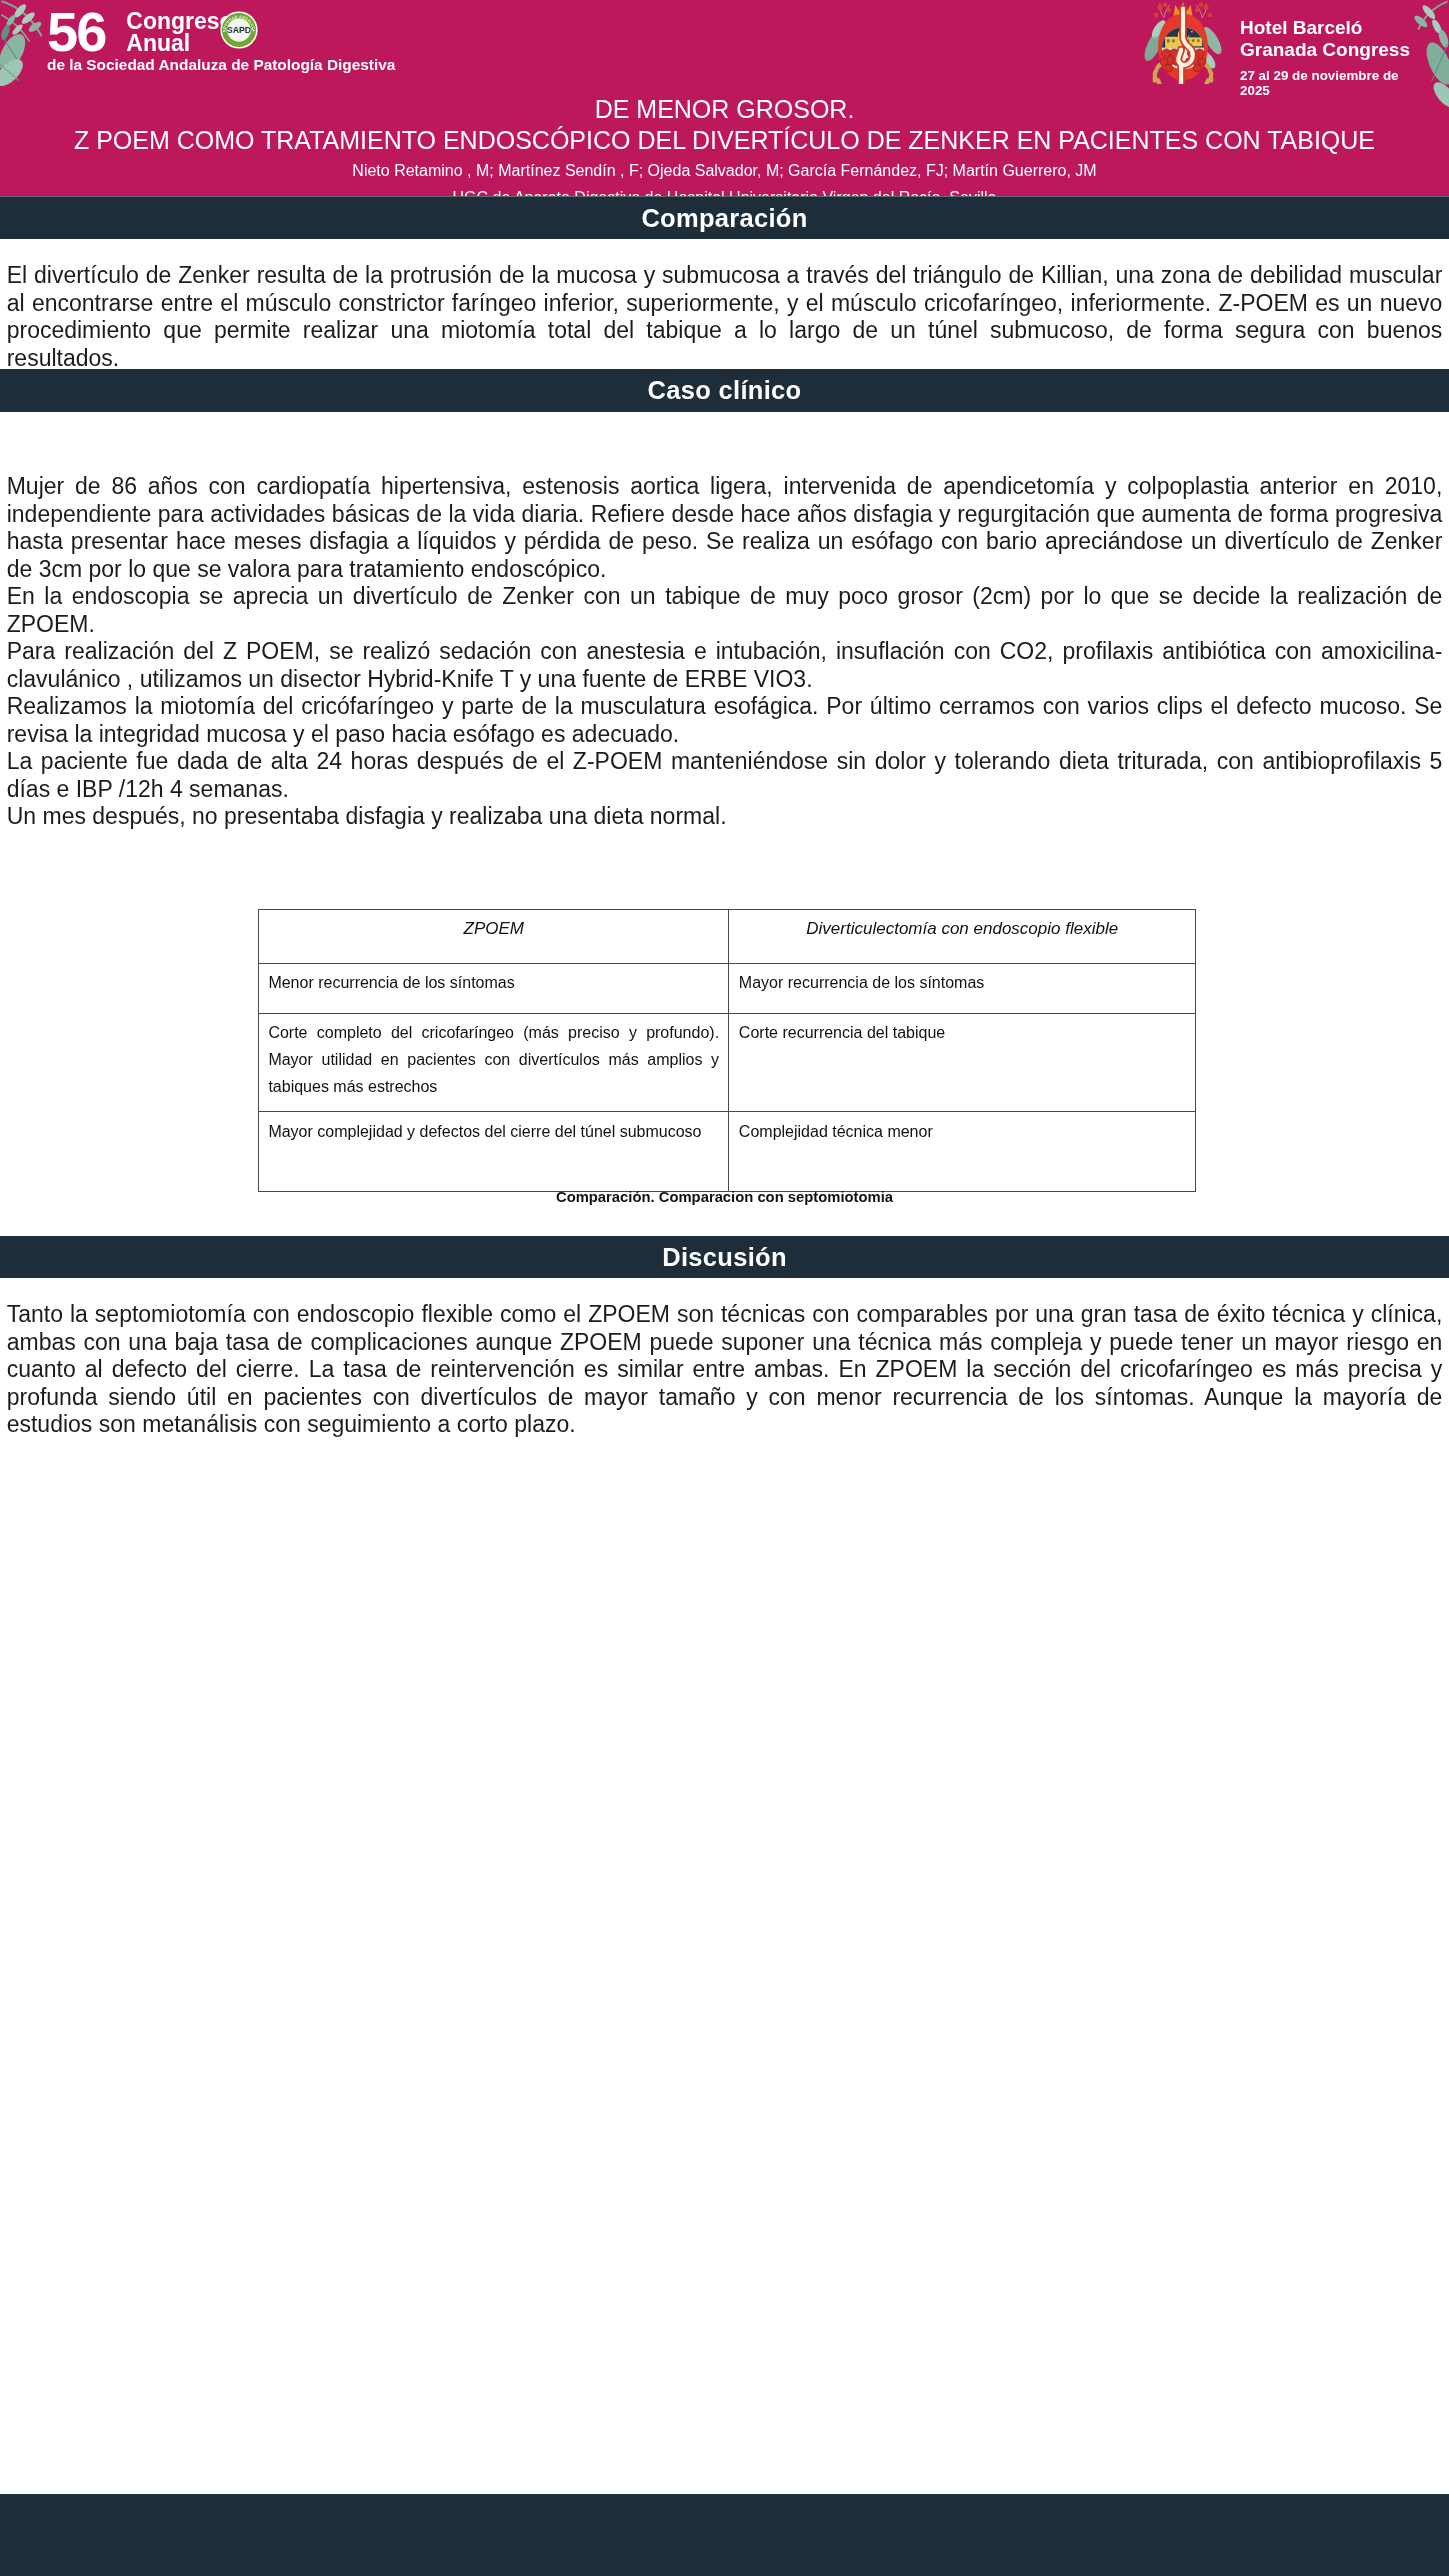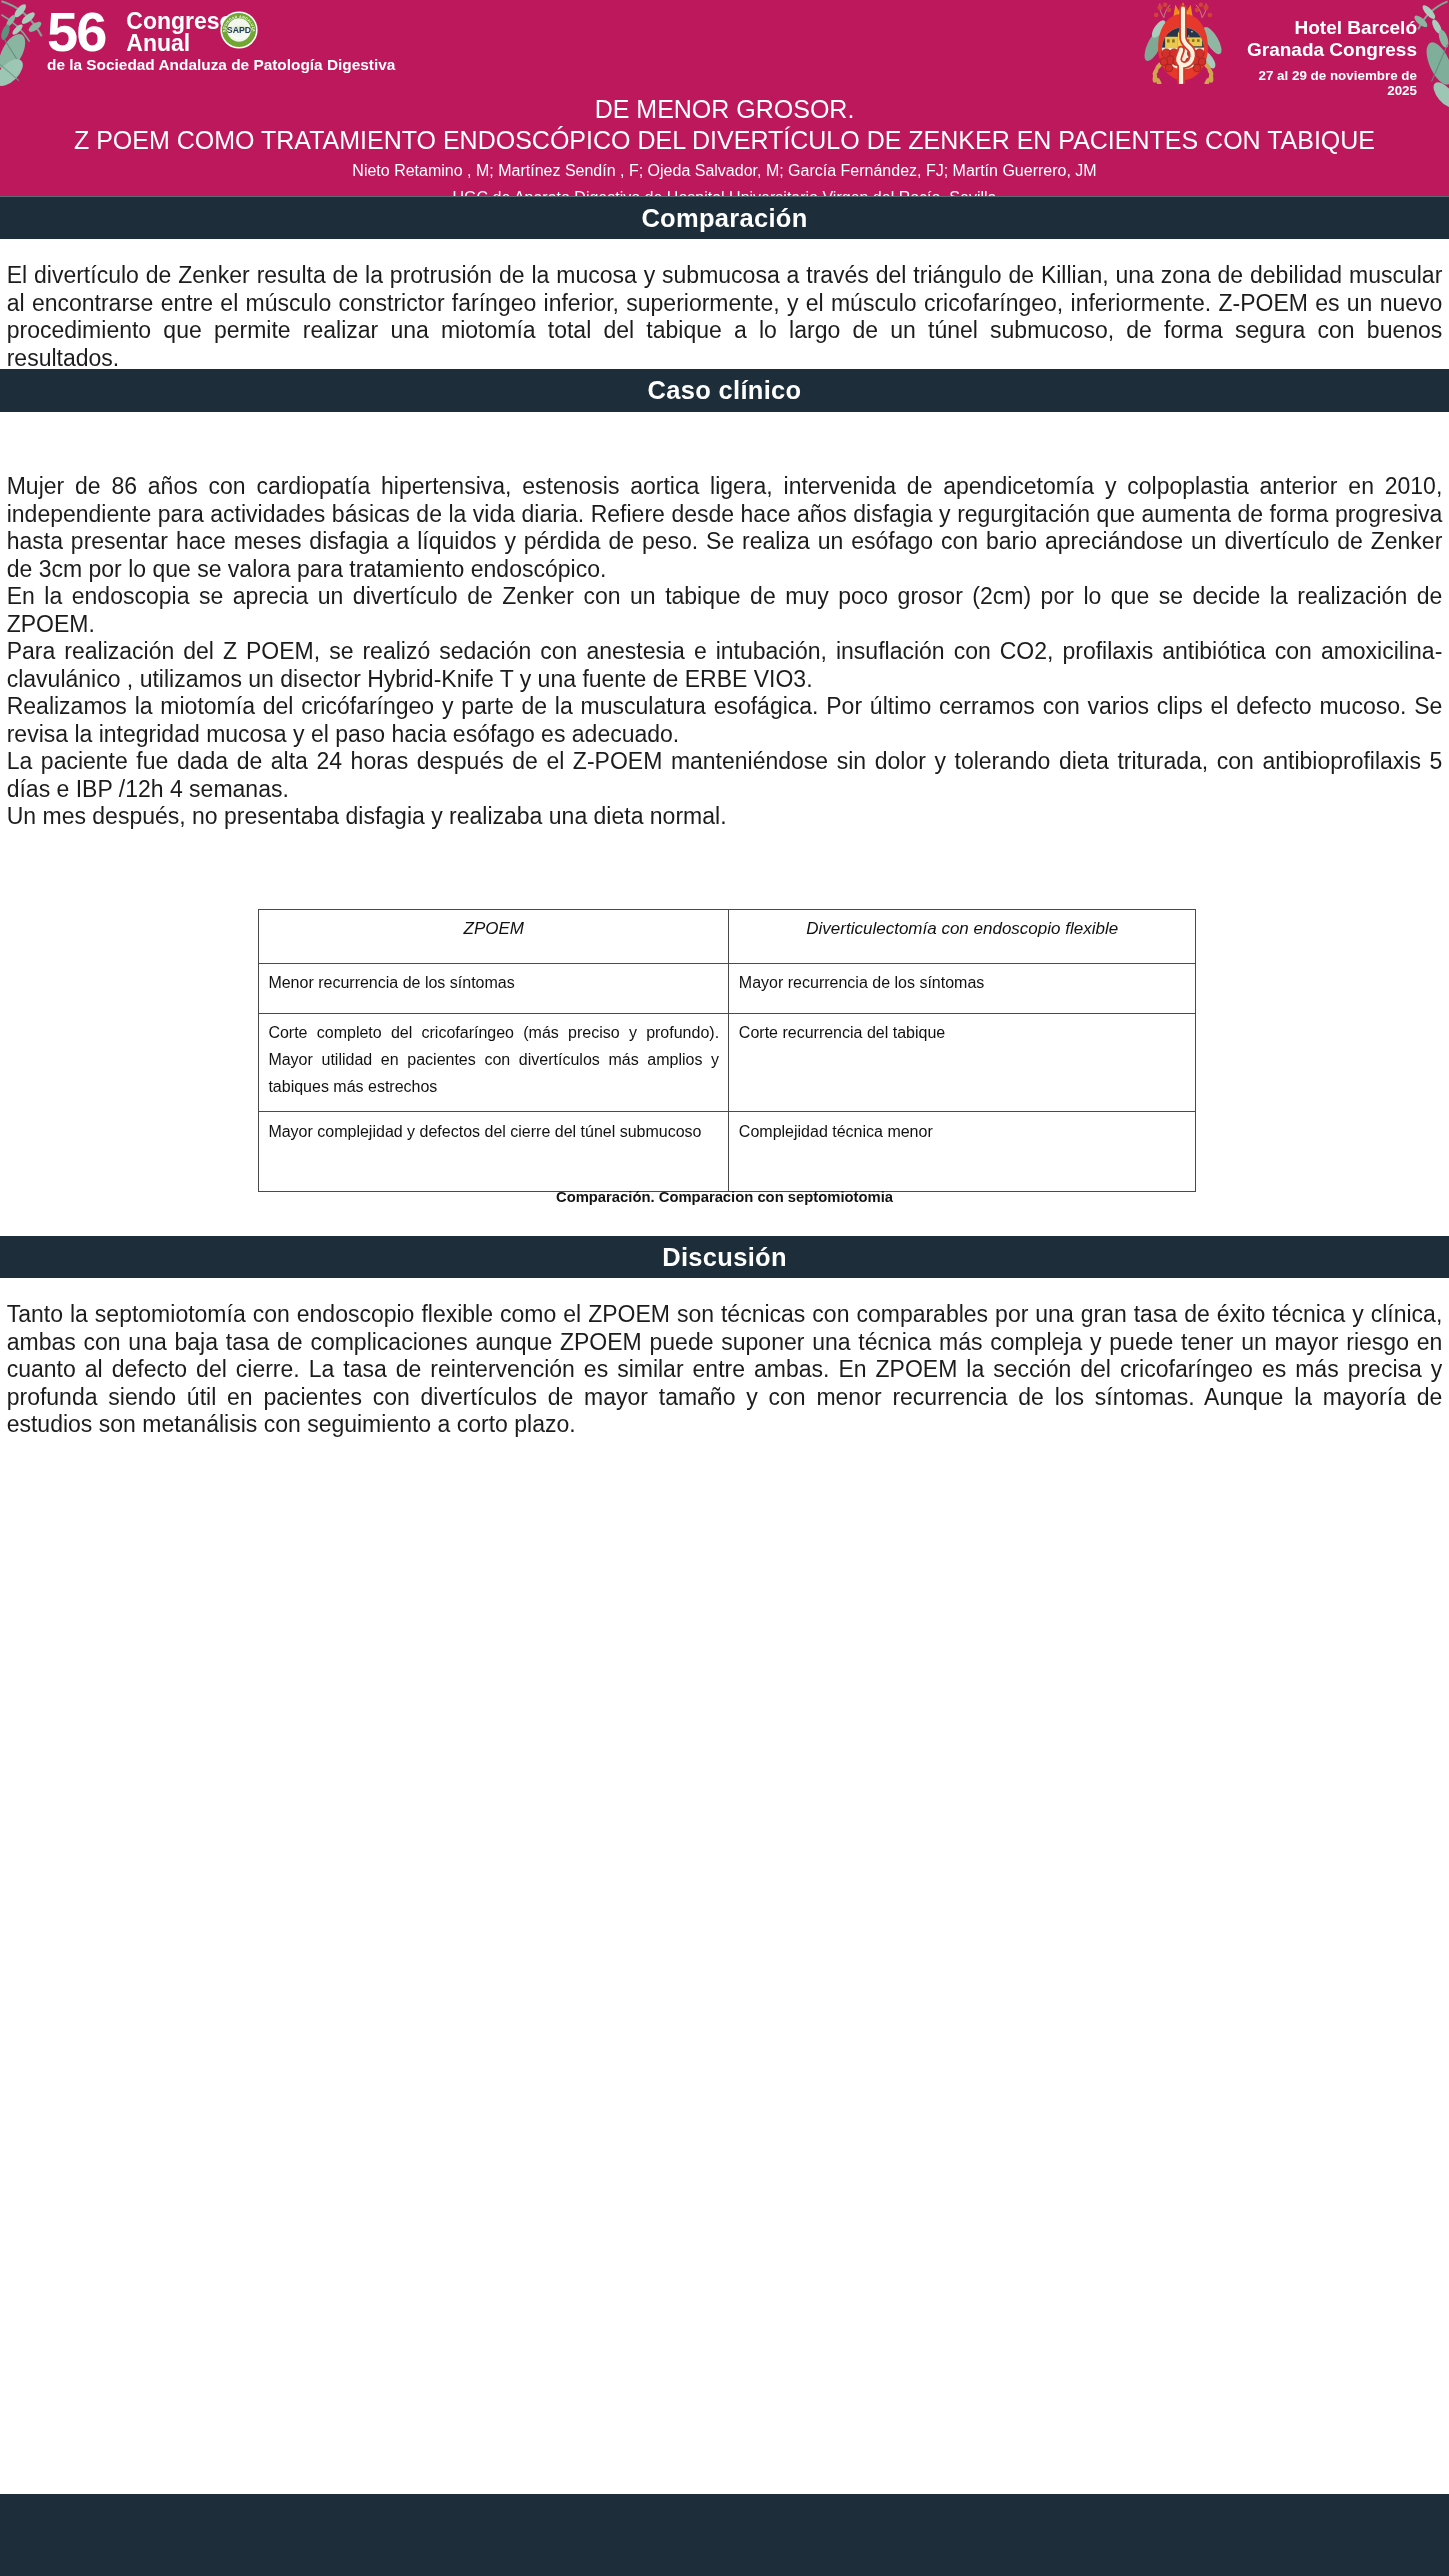--- a/index.html
+++ b/index.html
@@ -11,21 +11,21 @@
   .top-band { position:absolute; left:0; top:0; width:1449px; height:196px; background:#be185d; }
   .leaves-left  { position:absolute; left:0;  top:0; }
   .leaves-right { position:absolute; right:0; top:0; }
   .brand { position:absolute; left:47px; top:8px; display:flex; color:#fff; }
   .brand .ed { font-size:56px; font-weight:bold; line-height:48px; letter-spacing:-2px; }
   .brand .cl { margin-left:21px; display:flex; flex-direction:column; justify-content:center;
                font-weight:bold; font-size:23px; line-height:22px; }
   .society { position:absolute; left:47px; top:56px; color:#fff; font-weight:bold; font-size:15.4px; }
   .sapd-logo { position:absolute; left:220px; top:10.7px; }
   .pome-logo { position:absolute; left:1144px; top:1.3px; }
-  .venue { position:absolute; left:1240px; top:17.4px; width:177px; text-align:right; color:#fff; font-weight:bold; }
+  .venue { position:absolute; left:1240px; top:17.4px; width:177px; text-align:left; color:#fff; font-weight:bold; }
   .venue .vline { font-size:19px; line-height:21.5px; }
   .venue .dates { font-size:13.4px; margin-top:8px; }
   .title-block { position:absolute; left:0; top:94px; width:1449px; text-align:center; color:#fff; }
   .title-line { display:block; font-size:25px; line-height:31px; font-weight:normal; }
   .authors { font-size:16px; line-height:17.4px; margin-top:6px; }
   .affil   { font-size:16px; line-height:17.4px; margin-top:10px; }
   
   .section-bar { position:absolute; left:0; width:1449px; background:#1d2e3a;
                  display:flex; align-items:center; justify-content:center; box-sizing:border-box; }
   .bar-intro { top:196px; height:43px; border-top:1.3px solid #5c6b76; }

